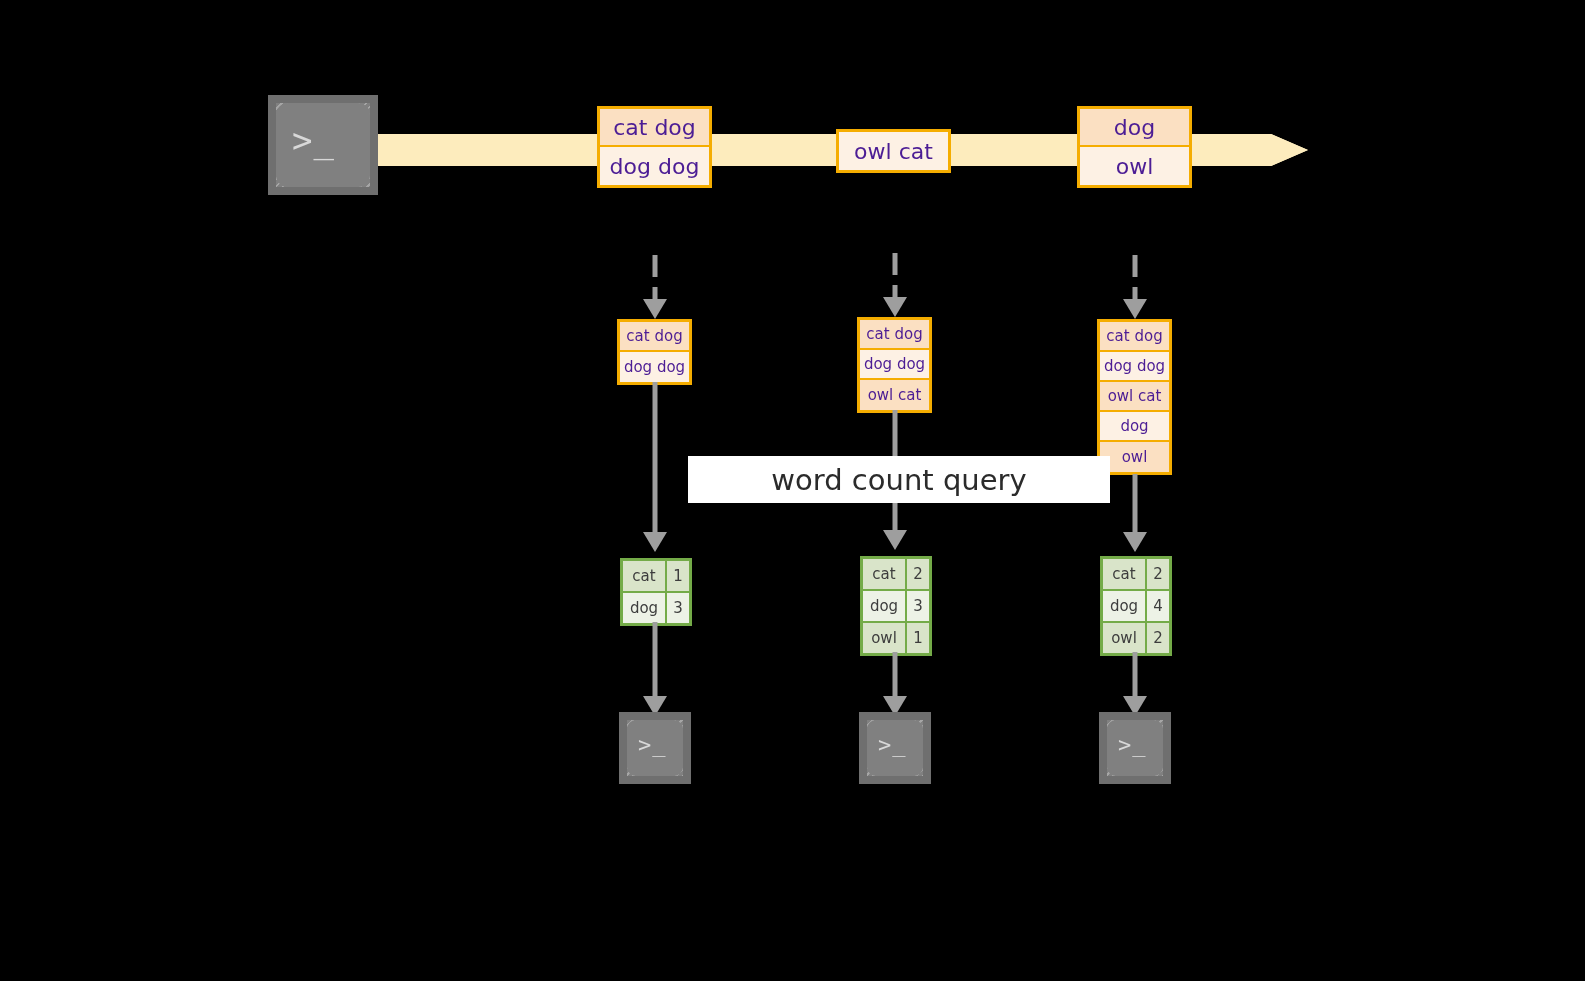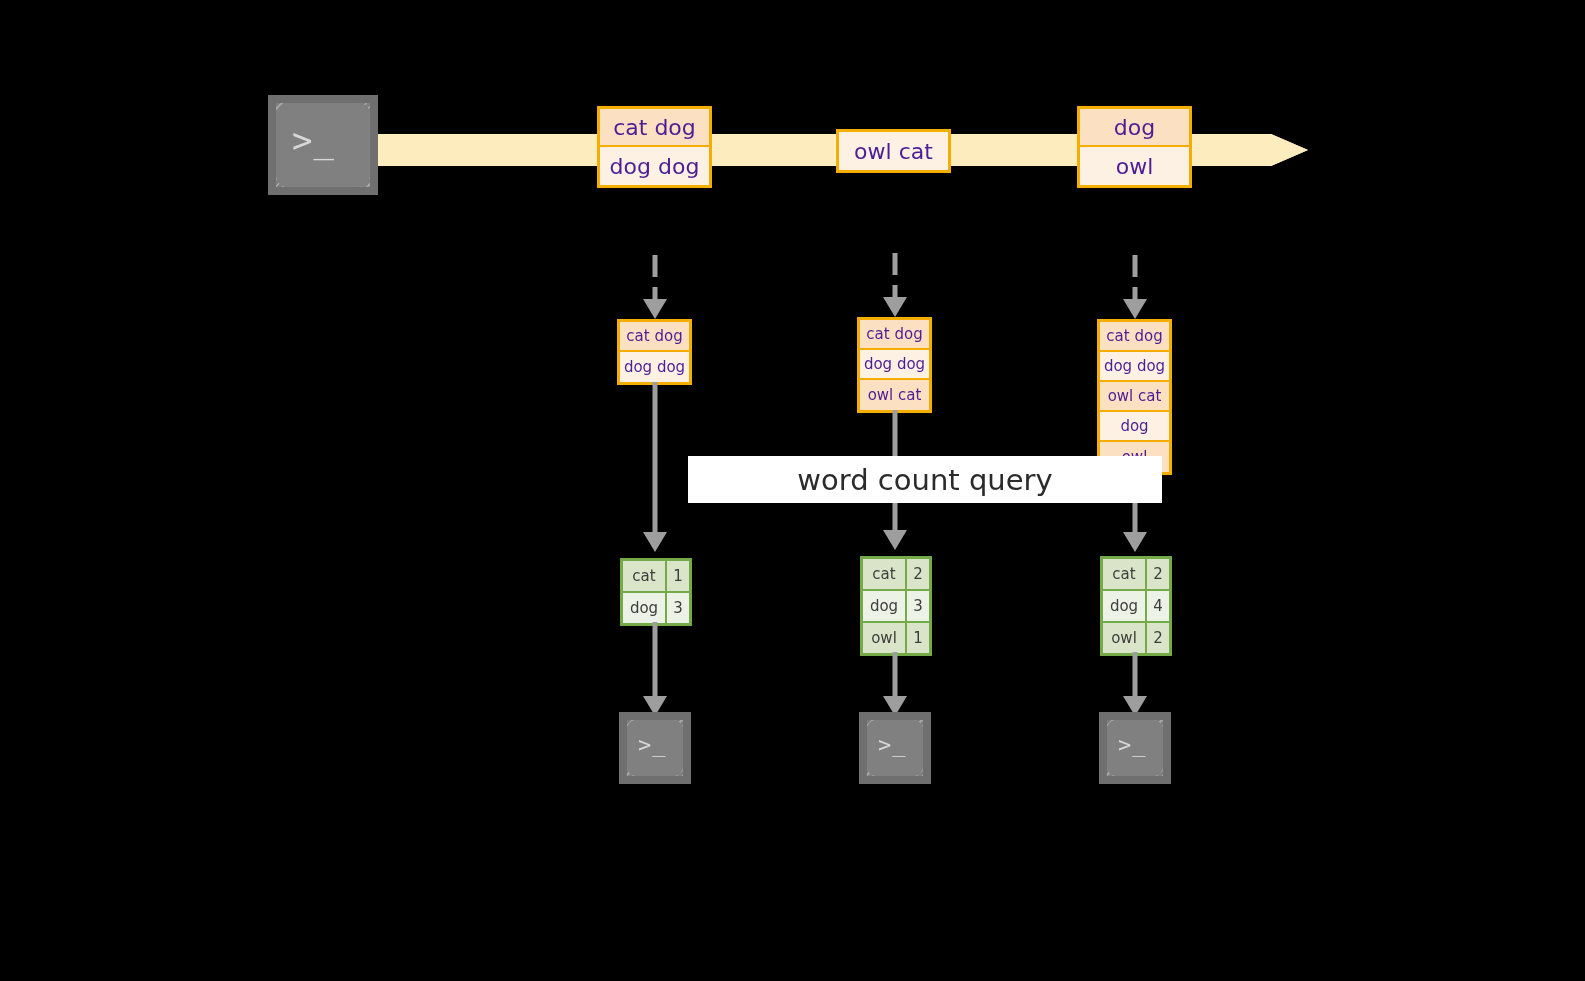--- a/index.html
+++ b/index.html
@@ -88,21 +88,21 @@
   .grow.lite .gcell { background: #edf2e6; }
 
   
   .conn { position: absolute; }
   .conn svg { display: block; }
 
   
   .label-band {
     position: absolute;
     left: 688px; top: 456px;
-    width: 474px; height: 47px;
+    width: 422px; height: 47px;
     background: #ffffff;
     display: flex; align-items: center; justify-content: center;
   }
   .label-band span {
     font-size: 29px; color: #2b2b2b; white-space: nowrap;
   }
 </style>
 </head>
 <body>
 

